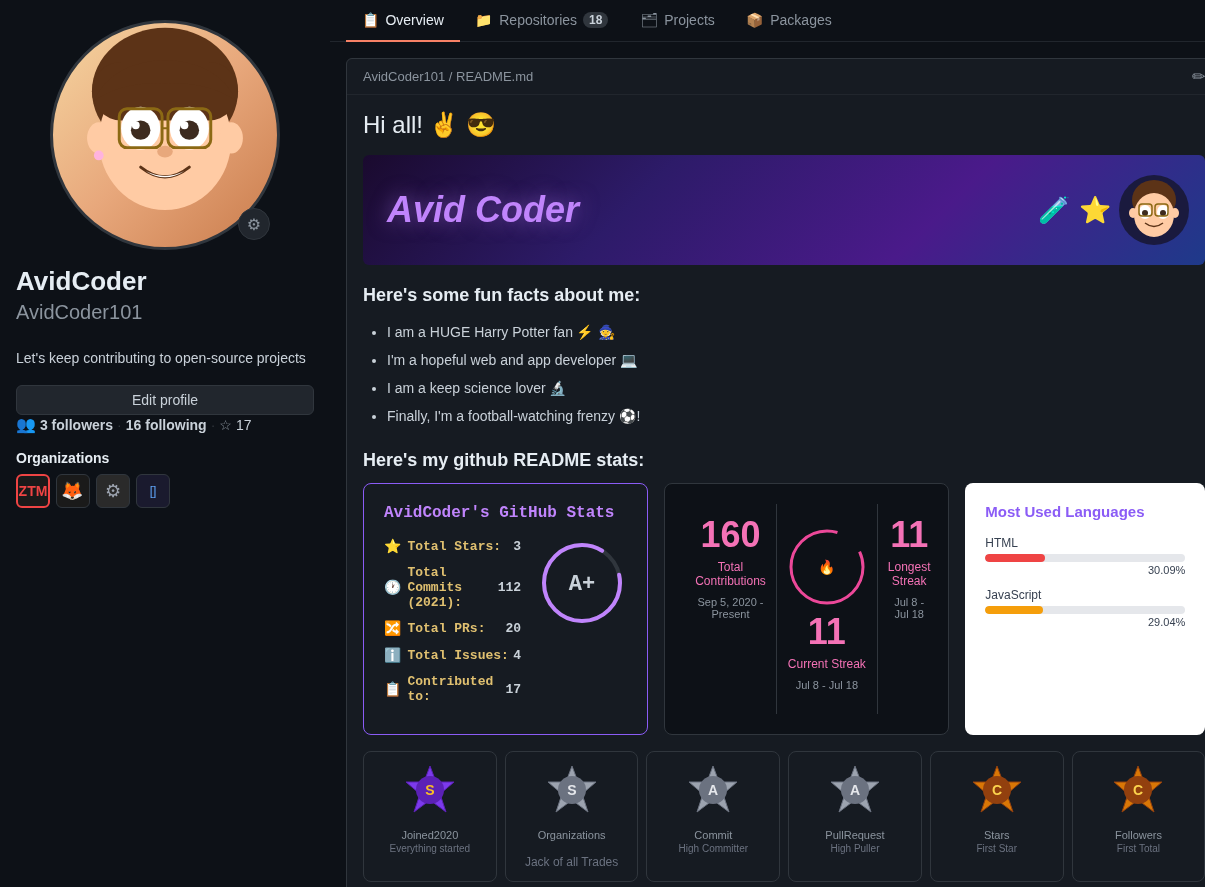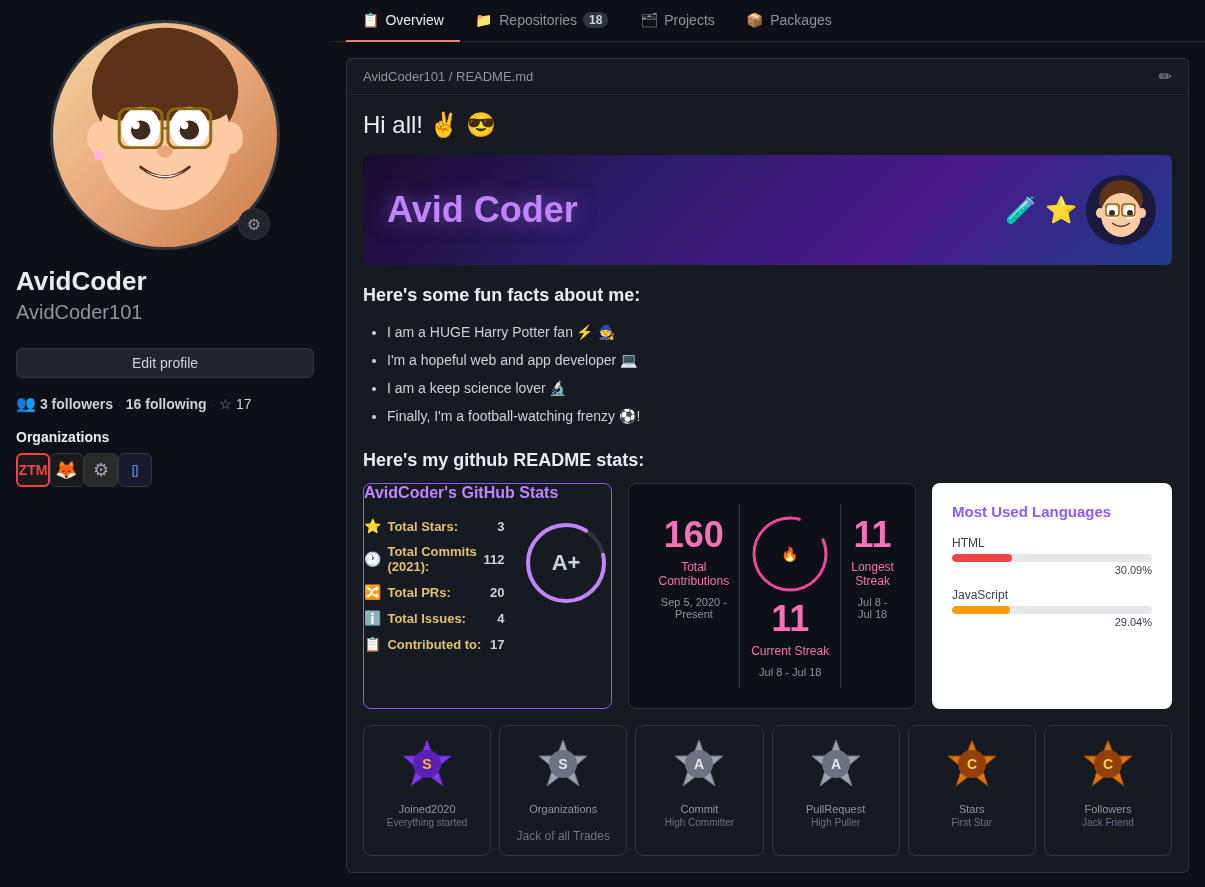--- a/index.html
+++ b/index.html
@@ -88,21 +88,20 @@
       display: block;
       width: 100%;
       padding: 6px 12px;
       background: #21262d;
       border: 1px solid #30363d;
       border-radius: 6px;
       color: #c9d1d9;
       text-align: center;
       cursor: pointer;
       font-size: 14px;
-      margin-bottom: 16px;
     }
 
     .followers-line {
       display: flex;
       align-items: center;
       gap: 4px;
       font-size: 14px;
       color: #c9d1d9;
       margin-bottom: 16px;
     }
@@ -128,20 +127,21 @@
 
     .org-section-title {
       font-size: 14px;
       font-weight: 600;
       color: #e6edf3;
       margin-bottom: 8px;
     }
 
     .org-icons {
       display: flex;
+      gap: 6px;
     }
 
     .org-icon {
       width: 34px;
       height: 34px;
       border-radius: 6px;
       background: #21262d;
       border: 1px solid #30363d;
       display: flex;
       align-items: center;
@@ -253,20 +253,21 @@
       position: relative;
       overflow: hidden;
     }
 
     .banner-text {
       font-size: 36px;
       font-weight: 800;
       color: #c084fc;
       text-shadow: 0 0 20px rgba(192, 132, 252, 0.5);
       padding: 16px 24px;
+      font-style: italic;
     }
 
     .banner-decorations {
       position: absolute;
       right: 0;
       top: 0;
       width: 300px;
       height: 100%;
       display: flex;
       align-items: center;
@@ -308,22 +309,24 @@
     .stats-cards-row {
       display: flex;
       gap: 16px;
       margin-bottom: 16px;
     }
 
     .github-stats-card {
       background: #161b22;
       border: 1px solid #8b5cf6;
       border-radius: 8px;
+      padding: 20px;
       flex: 1;
       max-width: 410px;
+      font-family: Liberation Mono, monospace;
     }
 
     .github-stats-card-title {
       color: #c084fc;
       font-size: 16px;
       font-weight: 700;
       margin-bottom: 16px;
     }
 
     .stats-content {
@@ -518,20 +521,21 @@
           <path d="M 42 80 Q 60 40 115 38 Q 170 40 188 80 Q 160 60 115 62 Q 70 60 42 80" fill="#5c3317"></path>
 
           <circle cx="47" cy="136" r="5" fill="#ffb3de"></circle>
         </svg>
       </div>
       <div class="avatar-settings-btn">⚙</div>
     </div>
 
     <div class="profile-name">AvidCoder</div>
     <div class="profile-username">AvidCoder101</div>
+    <div class="profile-bio">Let's keep contributing to open-source projects</div>
 
     <button class="edit-profile-btn">Edit profile</button>
 
     <div class="followers-line">
       <span class="icon">👥</span>
       <a href="#"><span>3</span> <span>followers</span></a>
       <span class="sep">·</span>
       <a href="#"><span>16</span> <span>following</span></a>
       <span class="sep">·</span>
       <span class="star-icon">☆</span>
@@ -774,21 +778,21 @@
 
             <div class="badge-card">
               <div style="text-align:center; margin-bottom:6px;">
                 <svg width="52" height="56" viewBox="0 0 52 56">
                   <polygon points="26,2 32,18 50,18 36,30 42,48 26,36 10,48 16,30 2,18 20,18" fill="#d97706" stroke="#92400e" stroke-width="1"></polygon>
                   <circle cx="26" cy="26" r="14" fill="#92400e"></circle>
                   <text x="26" y="31" text-anchor="middle" fill="#fcd34d" font-size="14" font-weight="700">C</text>
                 </svg>
               </div>
               <div class="badge-card-label">Followers</div>
-              <div style="font-size:10px; color:#6b7280; margin-top:2px;">Jack Friend</div>
+              <div style="font-size:10px; color:#6b7280; margin-top:2px;">First Total</div>
             </div>
           </div>
 
         </div>
       </div>
     </div>
   </div>
 </div>
 
 </body></html>

